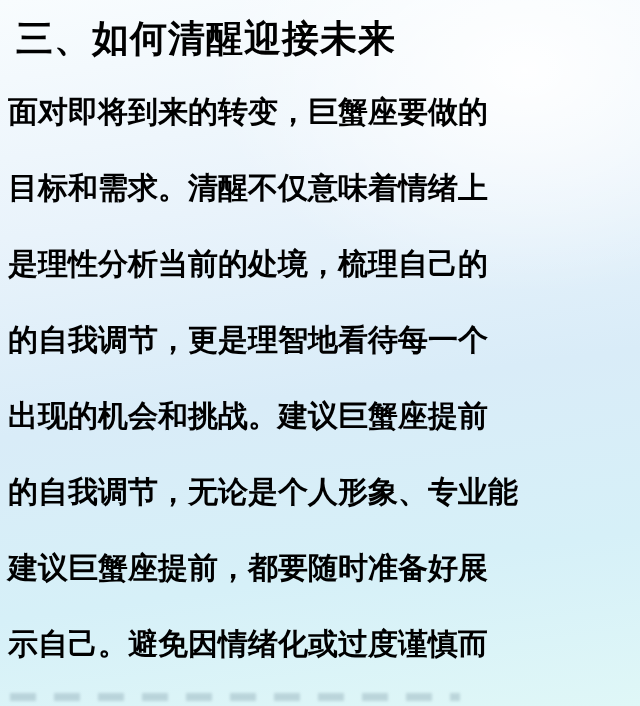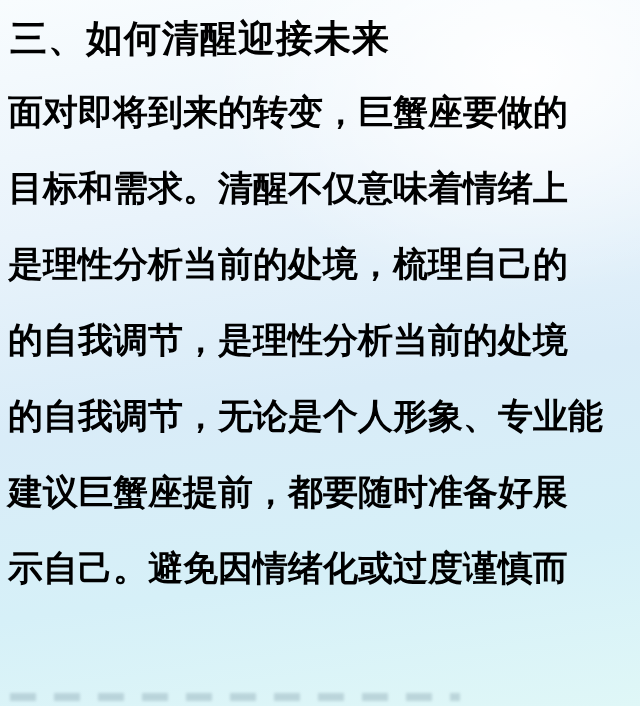--- a/index.html
+++ b/index.html
@@ -14,37 +14,37 @@
     width: 640px;
     height: 706px;
     background:
       radial-gradient(ellipse 70% 45% at 82% 10%, rgba(255,255,255,0.95), rgba(255,255,255,0) 70%),
       linear-gradient(172deg, #f8fcfe 0%, #e9f3fb 30%, #d9ecf8 55%, #d6f0f8 78%, #dff7f7 100%);
     font-family: "DejaVu Sans", sans-serif;
     color: #000000;
   }
   .title {
     position: absolute;
-    left: 10px;
+    left: 16px;
     top: 14px;
     font-size: 37px;
     font-weight: bold;
     letter-spacing: 1px;
     white-space: nowrap;
   }
   .paragraph {
     position: absolute;
     left: 8px;
     top: 74px;
     width: 628px;
   }
   .para-line {
     height: 76px;
     line-height: 76px;
-    font-size: 35px;
+    font-size: 30px;
     font-weight: bold;
     letter-spacing: 0px;
     white-space: nowrap;
   }
   .cutoff-remnant {
     position: absolute;
     left: 10px;
     top: 693px;
     width: 450px;
     height: 8px;
@@ -61,21 +61,22 @@
 <body>
 
 <div class="page">
 
   <div class="title">三、如何清醒迎接未来</div>
 
   <div class="paragraph">
     <div class="para-line">面对即将到来的转变，巨蟹座要做的</div>
     <div class="para-line">目标和需求。清醒不仅意味着情绪上</div>
     <div class="para-line">是理性分析当前的处境，梳理自己的</div>
-    <div class="para-line">的自我调节，是理性分析当前的处境</div>
+    <div class="para-line">的自我调节，更是理智地看待每一个</div>
+    <div class="para-line">出现的机会和挑战。建议巨蟹座提前</div>
     <div class="para-line">的自我调节，无论是个人形象、专业能</div>
     <div class="para-line">建议巨蟹座提前，都要随时准备好展</div>
     <div class="para-line">示自己。避免因情绪化或过度谨慎而</div>
   </div>
 
   <div class="cutoff-remnant"></div>
 
 </div>
 
 </body></html>

